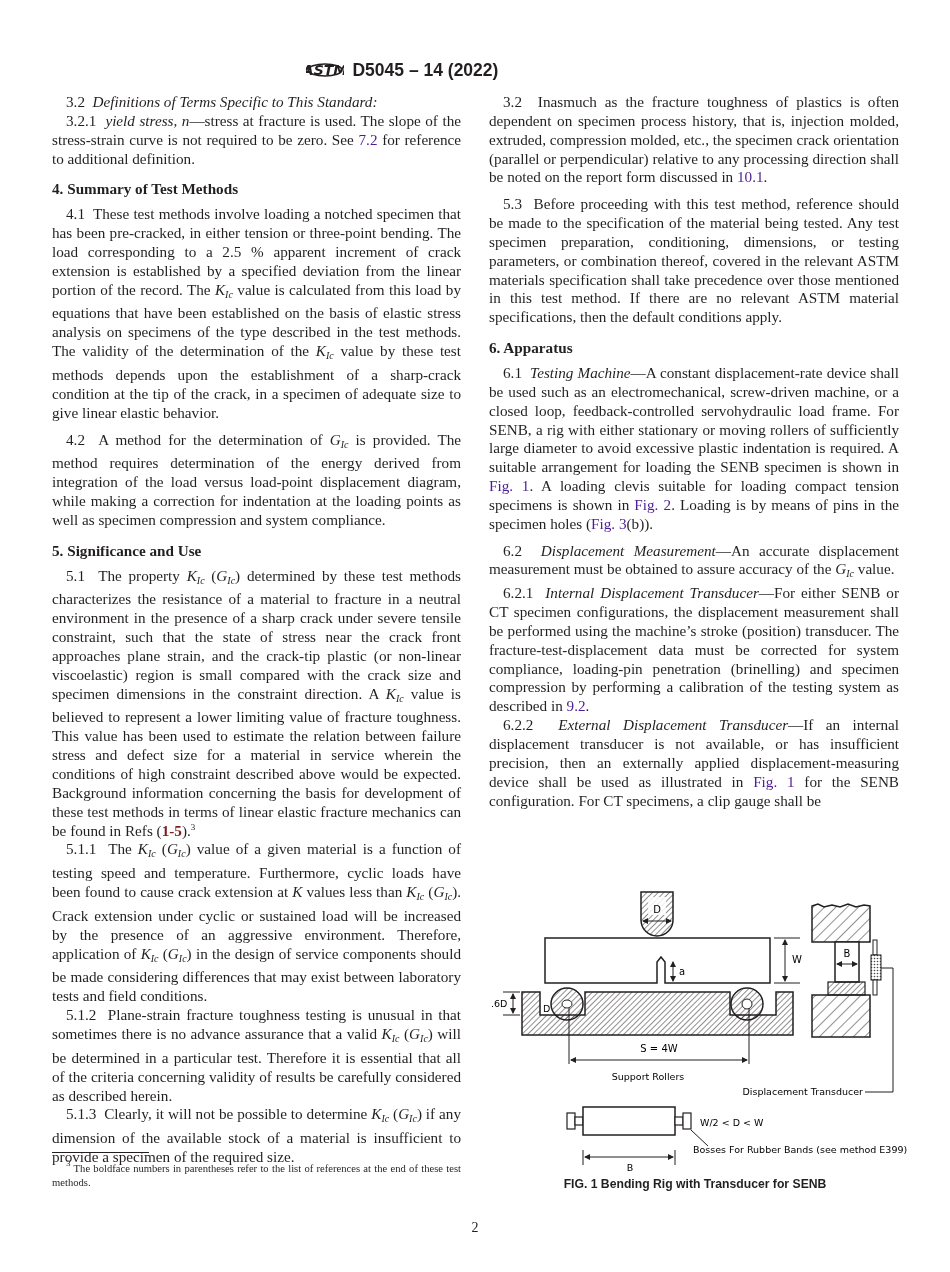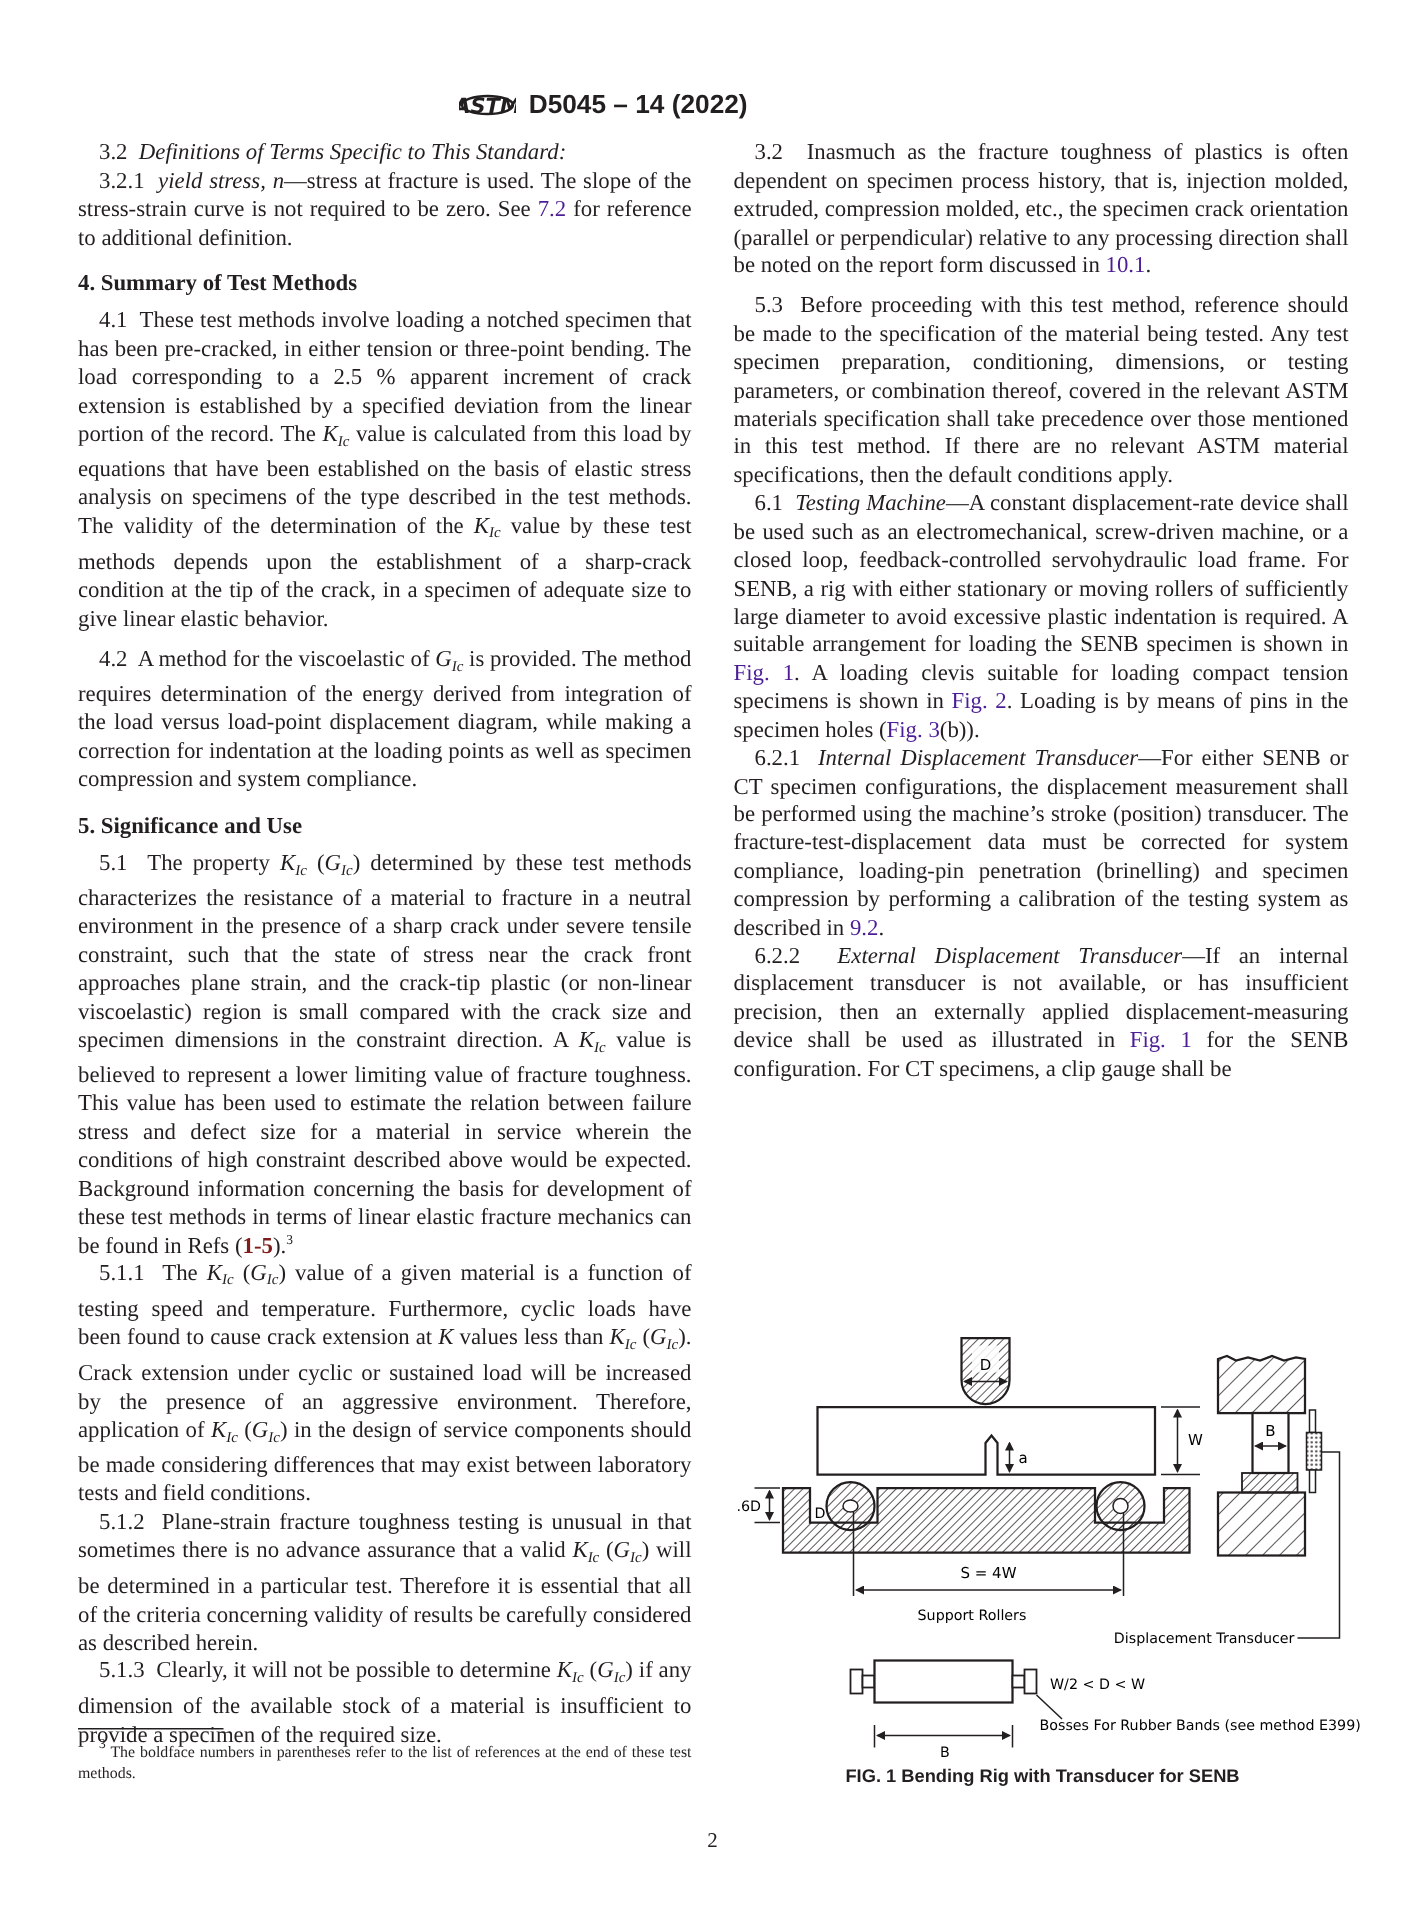--- a/index.html
+++ b/index.html
@@ -51,21 +51,21 @@
   </p>
 
   <h2>4. Summary of Test Methods</h2>
 
   <p class="ind">
     <span>4.1</span>&nbsp;
     <span>These test methods involve loading a notched specimen that has been pre-cracked, in either tension or three-point bending. The load corresponding to a 2.5 % apparent increment of crack extension is established by a specified deviation from the linear portion of the record. The </span><i>K<sub>Ic</sub></i><span> value is calculated from this load by equations that have been established on the basis of elastic stress analysis on specimens of the type described in the test methods. The validity of the determination of the </span><i>K<sub>Ic</sub></i><span> value by these test methods depends upon the establishment of a sharp-crack condition at the tip of the crack, in a specimen of adequate size to give linear elastic behavior.</span>
   </p>
   <p class="ind gap">
     <span>4.2</span>&nbsp;
-    <span>A method for the viscoelastic of </span><i>G<sub>Ic</sub></i><span> is provided. The method requires determination of the energy derived from integration of the load versus load-point displacement diagram, while making a correction for indentation at the loading points as well as specimen compression and system compliance.</span>
+    <span>A method for the determination of </span><i>G<sub>Ic</sub></i><span> is provided. The method requires determination of the energy derived from integration of the load versus load-point displacement diagram, while making a correction for indentation at the loading points as well as specimen compression and system compliance.</span>
   </p>
 
   <h2>5. Significance and Use</h2>
 
   <p class="ind">
     <span>5.1</span>&nbsp;
     <span>The property </span><i>K<sub>Ic</sub></i> (<i>G<sub>Ic</sub></i>)<span> determined by these test methods characterizes the resistance of a material to fracture in a neutral environment in the presence of a sharp crack under severe tensile constraint, such that the state of stress near the crack front approaches plane strain, and the crack-tip plastic (or non-linear viscoelastic) region is small compared with the crack size and specimen dimensions in the constraint direction. A </span><i>K<sub>Ic</sub></i><span> value is believed to represent a lower limiting value of fracture toughness. This value has been used to estimate the relation between failure stress and defect size for a material in service wherein the conditions of high constraint described above would be expected. Background information concerning the basis for development of these test methods in terms of linear elastic fracture mechanics can be found in Refs (</span><span class="boldlink">1-5</span><span>).</span><sup>3</sup>
   </p>
   <p class="ind">
     <span>5.1.1</span>&nbsp;
@@ -89,24 +89,29 @@
 <div class="col right">
   <p class="ind">
     <span>3.2</span>&nbsp;
     <span>Inasmuch as the fracture toughness of plastics is often dependent on specimen process history, that is, injection molded, extruded, compression molded, etc., the specimen crack orientation (parallel or perpendicular) relative to any processing direction shall be noted on the report form discussed in </span><span class="link">10.1</span><span>.</span>
   </p>
   <p class="ind gap">
     <span>5.3</span>&nbsp;
     <span>Before proceeding with this test method, reference should be made to the specification of the material being tested. Any test specimen preparation, conditioning, dimensions, or testing parameters, or combination thereof, covered in the relevant ASTM materials specification shall take precedence over those mentioned in this test method. If there are no relevant ASTM material specifications, then the default conditions apply.</span>
   </p>
 
+  <h2>6. Apparatus</h2>
 
   <p class="ind">
     <span>6.1</span>&nbsp;
     <i>Testing Machine</i><span>—A constant displacement-rate device shall be used such as an electromechanical, screw-driven machine, or a closed loop, feedback-controlled servohydraulic load frame. For SENB, a rig with either stationary or moving rollers of sufficiently large diameter to avoid excessive plastic indentation is required. A suitable arrangement for loading the SENB specimen is shown in </span><span class="link">Fig. 1</span><span>. A loading clevis suitable for loading compact tension specimens is shown in </span><span class="link">Fig. 2</span><span>. Loading is by means of pins in the specimen holes (</span><span class="link">Fig. 3</span><span>(b)).</span>
+  </p>
+  <p class="ind gap">
+    <span>6.2</span>&nbsp;
+    <i>Displacement Measurement</i><span>—An accurate displacement measurement must be obtained to assure accuracy of the </span><i>G<sub>Ic</sub></i><span> value.</span>
   </p>
   <p class="ind">
     <span>6.2.1</span>&nbsp;
     <i>Internal Displacement Transducer</i><span>—For either SENB or CT specimen configurations, the displacement measurement shall be performed using the machine’s stroke (position) transducer. The fracture-test-displacement data must be corrected for system compliance, loading-pin penetration (brinelling) and specimen compression by performing a calibration of the testing system as described in </span><span class="link">9.2</span><span>.</span>
   </p>
   <p class="ind">
     <span>6.2.2</span>&nbsp;
     <i>External Displacement Transducer</i><span>—If an internal displacement transducer is not available, or has insufficient precision, then an externally applied displacement-measuring device shall be used as illustrated in </span><span class="link">Fig. 1</span><span> for the SENB configuration. For CT specimens, a clip gauge shall be</span>
   </p>
 </div>

